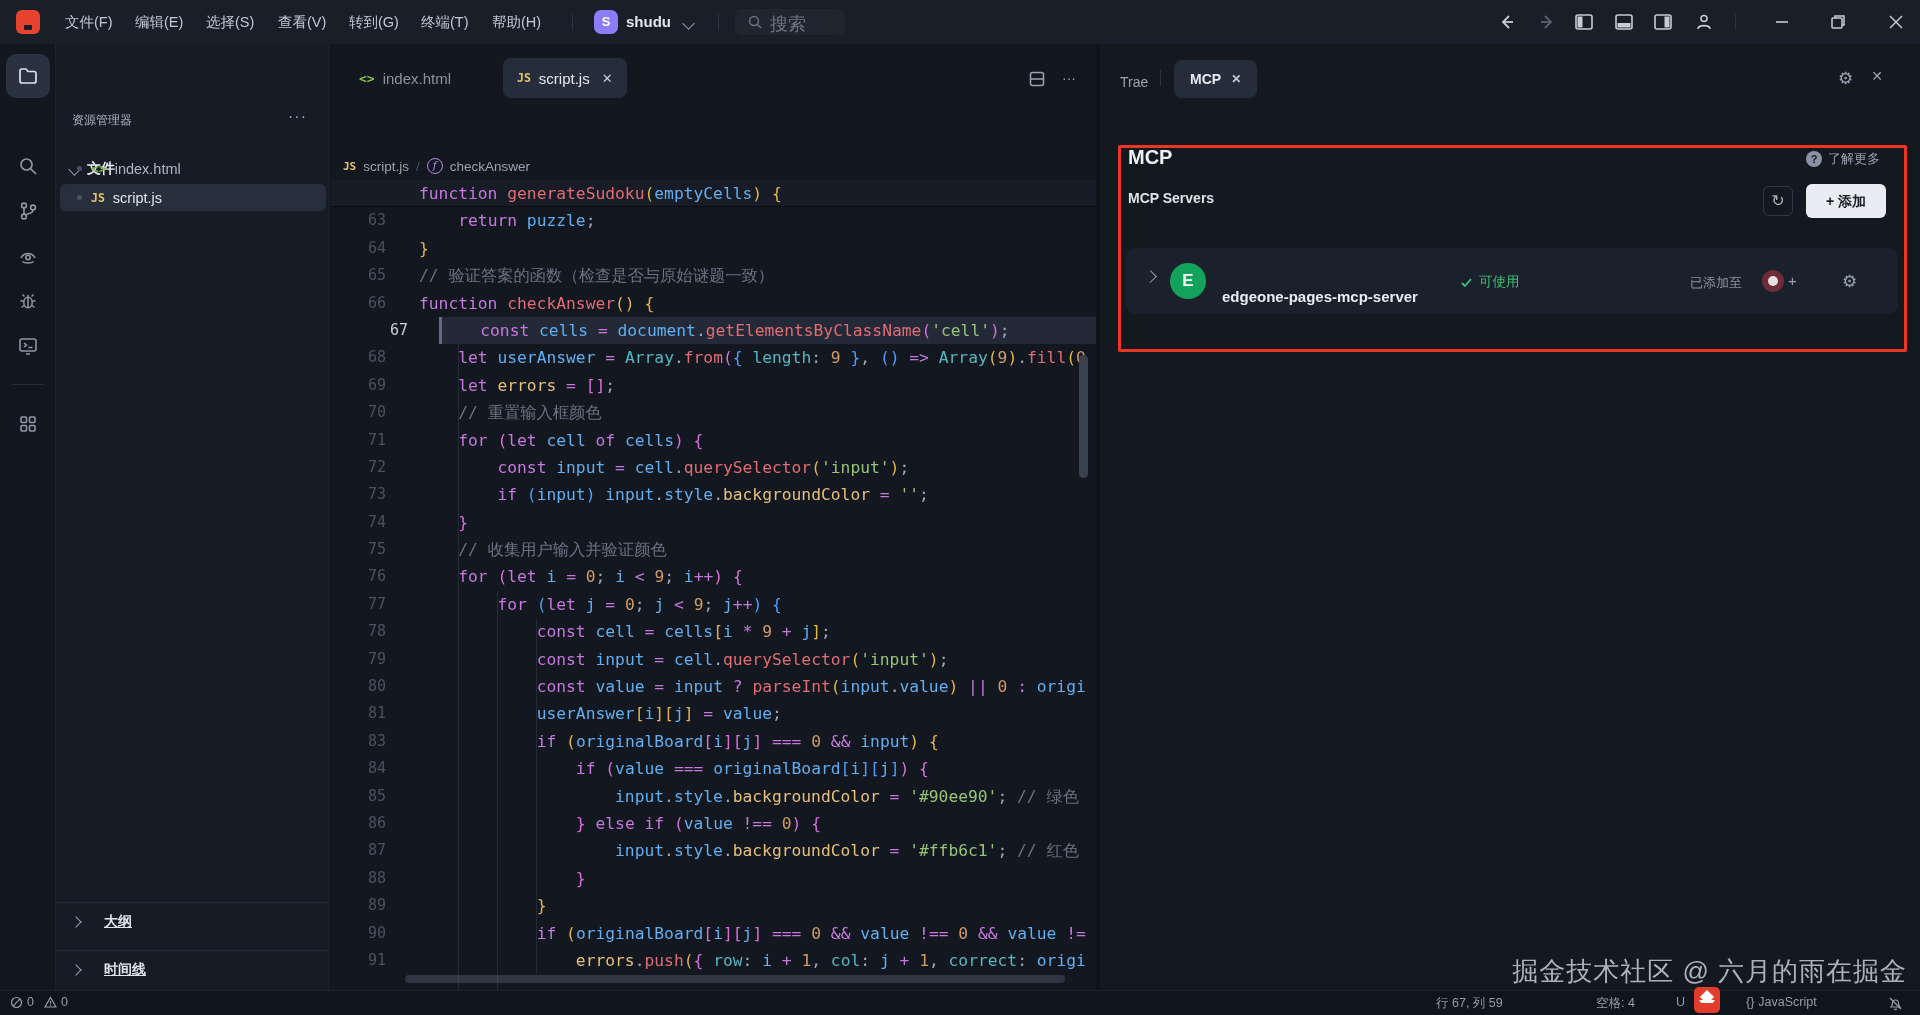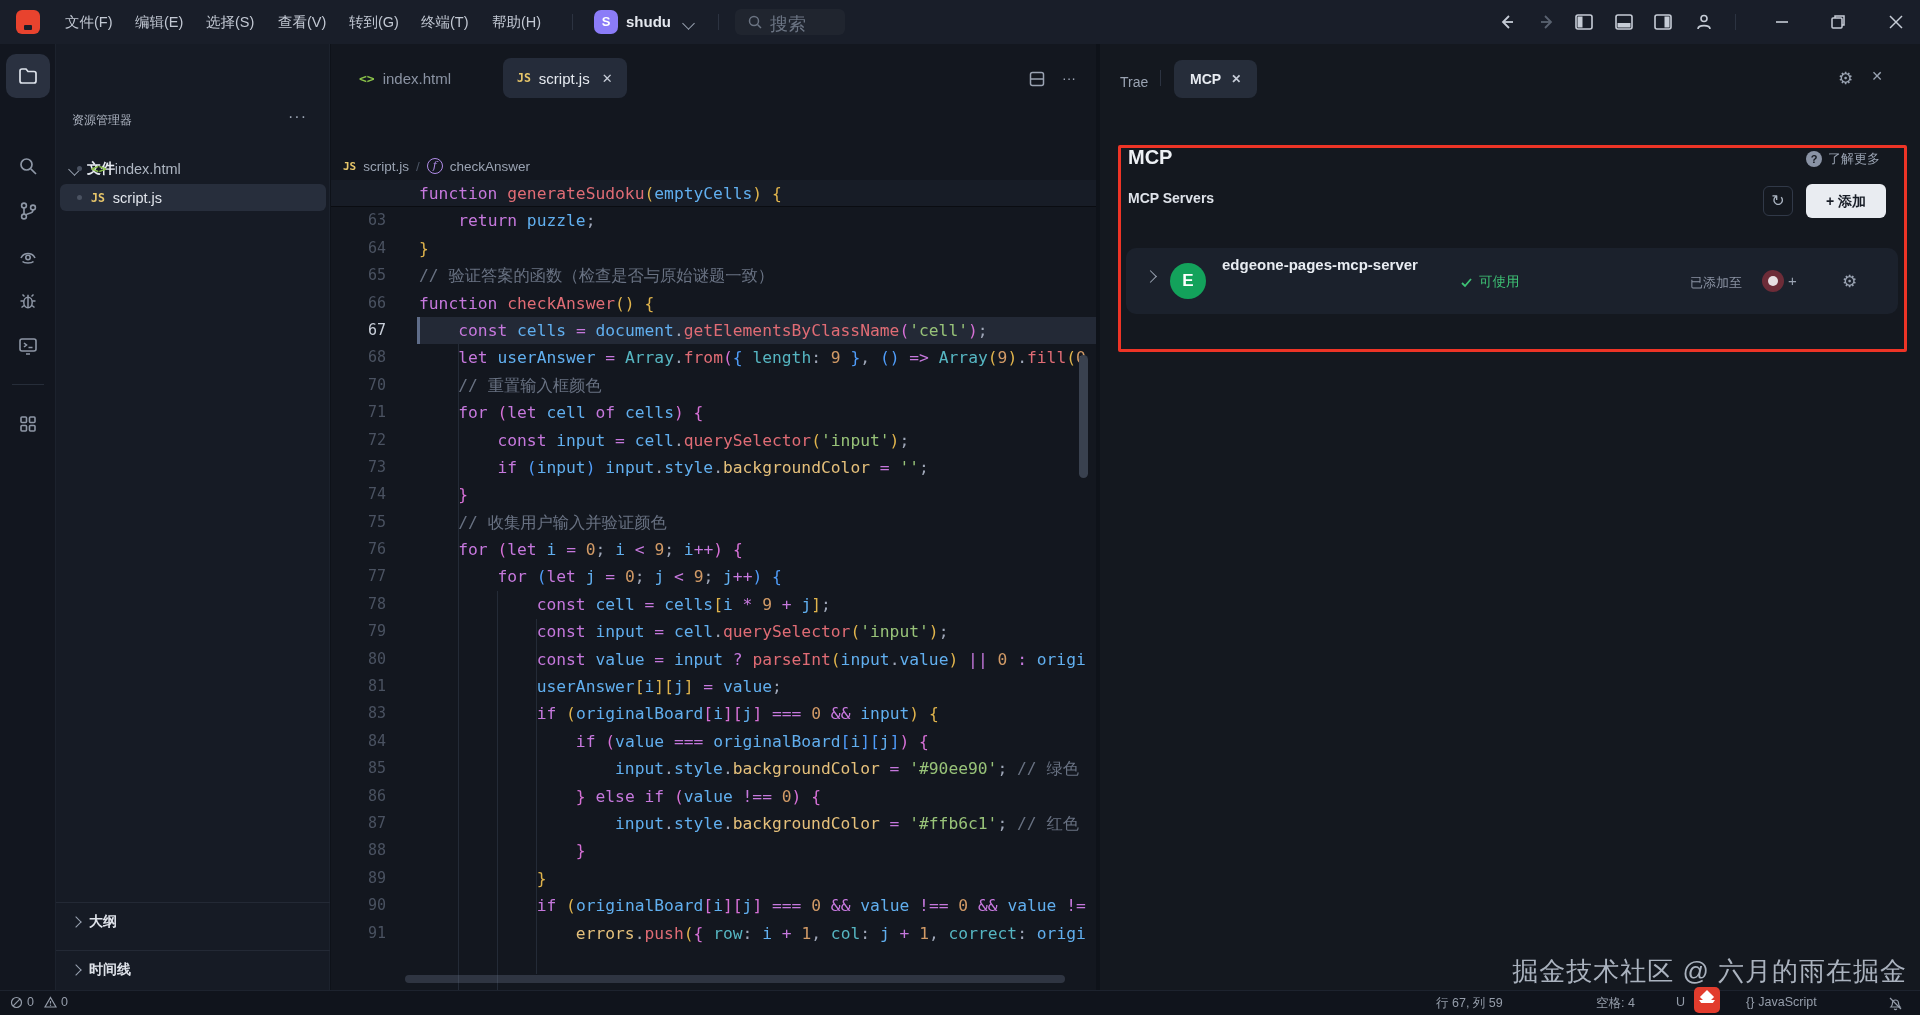--- a/index.html
+++ b/index.html
@@ -38,39 +38,39 @@
   .sb-title { left:16px; top:68px; color:#aeb5c2; font-size:12px;text-align:center; }
   .sb-more { left:232px; top:64px; color:#9aa3b2; font-size:16px; letter-spacing:1px; }
   .sb-section { left:14px; top:116px; display:flex; align-items:center; gap:8px; color:#e6eaf1; font-weight:bold; font-size:14px; }
   .file-row { left:4px; width:266px; height:27px; display:flex; align-items:center; border-radius:6px; }
   .file-row.selected { background:#272e3c; }
   .file-dot { width:5px; height:5px; border-radius:50%; background:#4a5261; margin-left:17px; }
   .fi-html { margin-left:9px; color:#8bc34a; font-weight:bold; font-size:13px; font-family:"DejaVu Sans Mono",monospace; }
   .fi-js { margin-left:9px; color:#e7c66a; font-weight:bold; font-size:11.5px; font-family:"DejaVu Sans Mono",monospace; }
   .file-label { margin-left:8px; color:#aeb6c2; font-size:14.5px; }
   .file-row.selected .file-label { color:#e2e6ed; }
-  .sb-bottom { left:0; width:274px; height:38px; border-top:1px solid #232935; display:flex; align-items:center; gap:9px; padding-left:16px; color:#dfe3ea; font-weight:bold; font-size:14px; }
+  .sb-bottom { left:0; width:274px; height:38px; border-top:1px solid #232935; display:flex; align-items:center; gap:24px; padding-left:16px; color:#dfe3ea; font-weight:bold; font-size:14px;text-decoration:underline; }
   .chev-right { width:8px; height:8px; border-right:1.6px solid #9aa3b2; border-bottom:1.6px solid #9aa3b2; transform:rotate(-45deg); }
 
   
   #editor { left:331px; top:44px; width:765px; height:946px; background:#13171f; overflow:hidden; }
   .tab { top:14px; height:40px; display:flex; align-items:center; gap:8px; padding:0 14px; border-radius:8px; color:#8b93a3; font-size:15px; }
   .tab.active { background:#252c3a; color:#e6eaf0; }
   .tab .close { font-size:13px; color:#c7cdd8; margin-left:4px; }
   .ed-actions { top:26px; color:#9aa3b2; display:flex; gap:16px; }
   #breadcrumb { left:12px; top:108px; height:28px; display:flex; align-items:center; gap:7px; font-size:13.5px; color:#9aa3b2; }
   .bc-js { color:#e7c66a; font-weight:bold; font-size:11px; font-family:"DejaVu Sans Mono",monospace; }
   .bc-sep { color:#4c5565; }
   .bc-fn { width:16px; height:16px; border:1.4px solid #b18ce8; border-radius:50%; color:#b18ce8; font-size:11px; font-style:italic; text-align:center; line-height:14px; font-family:"DejaVu Serif",serif; }
 
   #code { left:0; top:136px; width:765px; height:839px; overflow:hidden; font-family:"DejaVu Sans Mono",monospace; font-size:16.3px; }
   .line { position:relative; height:27.4px; line-height:27.4px; display:flex; white-space:pre; }
   .ln { width:55px; text-align:right; color:#4a5261; font-size:15px; flex:none; }
   .lc { margin-left:33px; white-space:pre; }
-  .line.current { background:linear-gradient(90deg, transparent 0 86px, #232936 86px); }
+  .line.current { background:linear-gradient(90deg, transparent 0 86px, #232936 86px);margin-left:22px; }
   .line.current::before { content:""; position:absolute; left:86px; top:0; bottom:0; width:3px; background:#5f6d89; }
   .line.current .ln { color:#c9cfd9; }
   .sticky { background:#171c26; border-bottom:1px solid rgba(0,0,0,0.55); }
   .guide { position:absolute; width:1px; background:#242b37; }
   .tk-kw{color:#c678dd} .tk-op{color:#c678dd} .tk-fn{color:#e06c75} .tk-var{color:#61afef}
   .tk-cls{color:#56b6c2} .tk-prop{color:#e5c07b} .tk-str{color:#98c379} .tk-num{color:#d19a66}
   .tk-cmt{color:#697283} .tk-pun{color:#9fa7b8}
   .tk-b1{color:#e0b44c} .tk-b2{color:#d670d6} .tk-b3{color:#4f9cf9}
   .vscroll { left:748px; top:311px; width:9px; height:123px; background:#39414f; border-radius:5px; }
   .hscroll { left:74px; top:931px; width:660px; height:8px; background:rgba(121,134,158,0.28); border-radius:4px; }
@@ -83,21 +83,21 @@
   .annotation { left:18px; top:101px; width:789px; height:207px; border:3px solid #ee3426; border-radius:2px; pointer-events:none; }
   .mcp-h { left:28px; top:102px; color:#eef1f5; font-size:20px; font-weight:bold; }
   .learn { top:106px; left:706px; display:flex; align-items:center; gap:6px; color:#9aa3b2; font-size:13px; }
   .q-ic { width:16px; height:16px; border-radius:50%; background:#8a93a5; color:#14181f; font-size:11px; font-weight:bold; text-align:center; line-height:16px; }
   .servers-label { left:28px; top:146px; color:#dfe3ea; font-size:14px; font-weight:bold; }
   .refresh-btn { left:663px; top:142px; width:30px; height:30px; border:1px solid #313948; border-radius:6px; color:#aab3c0; font-size:16px; text-align:center; line-height:28px; }
   .add-btn { left:706px; top:140px; width:80px; height:34px; background:#e9ecf1; border-radius:6px; color:#181d27; font-weight:bold; font-size:14px; text-align:center; line-height:34px; }
   .server-card { left:26px; top:204px; width:772px; height:66px; background:#1b212c; border-radius:10px; }
   .card-chev { left:20px; top:24px; width:9px; height:9px; border-right:1.8px solid #9aa3b2; border-bottom:1.8px solid #9aa3b2; transform:rotate(-45deg); }
   .srv-avatar { left:44px; top:15px; width:36px; height:36px; border-radius:50%; background:#13a25b; color:#fff; font-weight:bold; font-size:17px; text-align:center; line-height:36px; }
-  .srv-name { left:96px; top:8px; color:#e8ecf2; font-weight:bold; font-size:15px; }
+  .srv-name { left:96px; top:40px; color:#e8ecf2; font-weight:bold; font-size:15px; }
   .srv-status { left:334px; top:25px; display:flex; gap:6px; align-items:center; color:#3ec275; font-size:13.5px; }
   .added-label { left:564px; top:26px; color:#8b93a3; font-size:13px; }
   .mini-avatar { left:636px; top:22px; width:22px; height:22px; border-radius:50%; background:#6d2c38; }
   .mini-avatar::after { content:""; position:absolute; left:6px; top:6px; width:10px; height:10px; border-radius:50%; background:#e7dfe2; }
   .plus { left:662px; top:24px; color:#9aa3b2; font-size:15px; }
   .card-gear { left:716px; top:23px; color:#aab3c0; font-size:17px; }
   .gear-g { font-size:17px; color:#9aa3b2; }
 
   
   #statusbar { left:0; top:990px; width:1920px; height:25px; background:#10141c; border-top:1px solid #1d232e; color:#959daa; font-size:12.5px; }
@@ -281,20 +281,21 @@
       <span class="ln"></span>
       <span class="lc"><span class="tk-kw">function</span><span class="tk-pun"> </span><span class="tk-fn">generateSudoku</span><span class="tk-b1">(</span><span class="tk-var">emptyCells</span><span class="tk-b1">)</span><span class="tk-pun"> </span><span class="tk-b1">{</span></span>
     </div>
     <div id="code-lines">
         <div class="line"><span class="ln">63</span><span class="lc"><span class="tk-pun">    </span><span class="tk-kw">return</span><span class="tk-pun"> </span><span class="tk-var">puzzle</span><span class="tk-pun">;</span></span></div>
         <div class="line"><span class="ln">64</span><span class="lc"><span class="tk-b1">}</span></span></div>
         <div class="line"><span class="ln">65</span><span class="lc"><span class="tk-cmt">// 验证答案的函数（检查是否与原始谜题一致）</span></span></div>
         <div class="line"><span class="ln">66</span><span class="lc"><span class="tk-kw">function</span><span class="tk-pun"> </span><span class="tk-fn">checkAnswer</span><span class="tk-b1">()</span><span class="tk-pun"> </span><span class="tk-b1">{</span></span></div>
         <div class="line current"><span class="ln">67</span><span class="lc"><span class="tk-pun">    </span><span class="tk-kw">const</span><span class="tk-pun"> </span><span class="tk-var">cells</span><span class="tk-pun"> </span><span class="tk-op">=</span><span class="tk-pun"> </span><span class="tk-var">document</span><span class="tk-pun">.</span><span class="tk-fn">getElementsByClassName</span><span class="tk-b2">(</span><span class="tk-str">'cell'</span><span class="tk-b2">)</span><span class="tk-pun">;</span></span></div>
         <div class="line"><span class="ln">68</span><span class="lc"><span class="tk-pun">    </span><span class="tk-kw">let</span><span class="tk-pun"> </span><span class="tk-var">userAnswer</span><span class="tk-pun"> </span><span class="tk-op">=</span><span class="tk-pun"> </span><span class="tk-cls">Array</span><span class="tk-pun">.</span><span class="tk-fn">from</span><span class="tk-b2">(</span><span class="tk-b3">{</span><span class="tk-pun"> </span><span class="tk-cls">length</span><span class="tk-pun">: </span><span class="tk-num">9</span><span class="tk-pun"> </span><span class="tk-b3">}</span><span class="tk-pun">, </span><span class="tk-b3">()</span><span class="tk-pun"> </span><span class="tk-op">=&gt;</span><span class="tk-pun"> </span><span class="tk-cls">Array</span><span class="tk-b1">(</span><span class="tk-num">9</span><span class="tk-b1">)</span><span class="tk-pun">.</span><span class="tk-fn">fill</span><span class="tk-b1">(</span><span class="tk-num">0</span></span></div>
+        <div class="line"><span class="ln">69</span><span class="lc"><span class="tk-pun">    </span><span class="tk-kw">let</span><span class="tk-pun"> </span><span class="tk-prop">errors</span><span class="tk-pun"> </span><span class="tk-op">=</span><span class="tk-pun"> </span><span class="tk-b2">[]</span><span class="tk-pun">;</span></span></div>
         <div class="line"><span class="ln">70</span><span class="lc"><span class="tk-pun">    </span><span class="tk-cmt">// 重置输入框颜色</span></span></div>
         <div class="line"><span class="ln">71</span><span class="lc"><span class="tk-pun">    </span><span class="tk-kw">for</span><span class="tk-pun"> </span><span class="tk-b2">(</span><span class="tk-kw">let</span><span class="tk-pun"> </span><span class="tk-var">cell</span><span class="tk-pun"> </span><span class="tk-kw">of</span><span class="tk-pun"> </span><span class="tk-var">cells</span><span class="tk-b2">)</span><span class="tk-pun"> </span><span class="tk-b2">{</span></span></div>
         <div class="line"><span class="ln">72</span><span class="lc"><span class="tk-pun">        </span><span class="tk-kw">const</span><span class="tk-pun"> </span><span class="tk-var">input</span><span class="tk-pun"> </span><span class="tk-op">=</span><span class="tk-pun"> </span><span class="tk-var">cell</span><span class="tk-pun">.</span><span class="tk-fn">querySelector</span><span class="tk-b1">(</span><span class="tk-str">'input'</span><span class="tk-b1">)</span><span class="tk-pun">;</span></span></div>
         <div class="line"><span class="ln">73</span><span class="lc"><span class="tk-pun">        </span><span class="tk-kw">if</span><span class="tk-pun"> </span><span class="tk-b3">(</span><span class="tk-var">input</span><span class="tk-b3">)</span><span class="tk-pun"> </span><span class="tk-var">input</span><span class="tk-pun">.</span><span class="tk-var">style</span><span class="tk-pun">.</span><span class="tk-prop">backgroundColor</span><span class="tk-pun"> </span><span class="tk-op">=</span><span class="tk-pun"> </span><span class="tk-str">''</span><span class="tk-pun">;</span></span></div>
         <div class="line"><span class="ln">74</span><span class="lc"><span class="tk-pun">    </span><span class="tk-b2">}</span></span></div>
         <div class="line"><span class="ln">75</span><span class="lc"><span class="tk-pun">    </span><span class="tk-cmt">// 收集用户输入并验证颜色</span></span></div>
         <div class="line"><span class="ln">76</span><span class="lc"><span class="tk-pun">    </span><span class="tk-kw">for</span><span class="tk-pun"> </span><span class="tk-b2">(</span><span class="tk-kw">let</span><span class="tk-pun"> </span><span class="tk-var">i</span><span class="tk-pun"> </span><span class="tk-op">=</span><span class="tk-pun"> </span><span class="tk-num">0</span><span class="tk-pun">; </span><span class="tk-var">i</span><span class="tk-pun"> </span><span class="tk-op">&lt;</span><span class="tk-pun"> </span><span class="tk-num">9</span><span class="tk-pun">; </span><span class="tk-var">i</span><span class="tk-op">++</span><span class="tk-b2">)</span><span class="tk-pun"> </span><span class="tk-b2">{</span></span></div>
         <div class="line"><span class="ln">77</span><span class="lc"><span class="tk-pun">        </span><span class="tk-kw">for</span><span class="tk-pun"> </span><span class="tk-b3">(</span><span class="tk-kw">let</span><span class="tk-pun"> </span><span class="tk-var">j</span><span class="tk-pun"> </span><span class="tk-op">=</span><span class="tk-pun"> </span><span class="tk-num">0</span><span class="tk-pun">; </span><span class="tk-var">j</span><span class="tk-pun"> </span><span class="tk-op">&lt;</span><span class="tk-pun"> </span><span class="tk-num">9</span><span class="tk-pun">; </span><span class="tk-var">j</span><span class="tk-op">++</span><span class="tk-b3">)</span><span class="tk-pun"> </span><span class="tk-b3">{</span></span></div>
         <div class="line"><span class="ln">78</span><span class="lc"><span class="tk-pun">            </span><span class="tk-kw">const</span><span class="tk-pun"> </span><span class="tk-var">cell</span><span class="tk-pun"> </span><span class="tk-op">=</span><span class="tk-pun"> </span><span class="tk-var">cells</span><span class="tk-b1">[</span><span class="tk-var">i</span><span class="tk-pun"> </span><span class="tk-op">*</span><span class="tk-pun"> </span><span class="tk-num">9</span><span class="tk-pun"> </span><span class="tk-op">+</span><span class="tk-pun"> </span><span class="tk-var">j</span><span class="tk-b1">]</span><span class="tk-pun">;</span></span></div>
         <div class="line"><span class="ln">79</span><span class="lc"><span class="tk-pun">            </span><span class="tk-kw">const</span><span class="tk-pun"> </span><span class="tk-var">input</span><span class="tk-pun"> </span><span class="tk-op">=</span><span class="tk-pun"> </span><span class="tk-var">cell</span><span class="tk-pun">.</span><span class="tk-fn">querySelector</span><span class="tk-b1">(</span><span class="tk-str">'input'</span><span class="tk-b1">)</span><span class="tk-pun">;</span></span></div>

